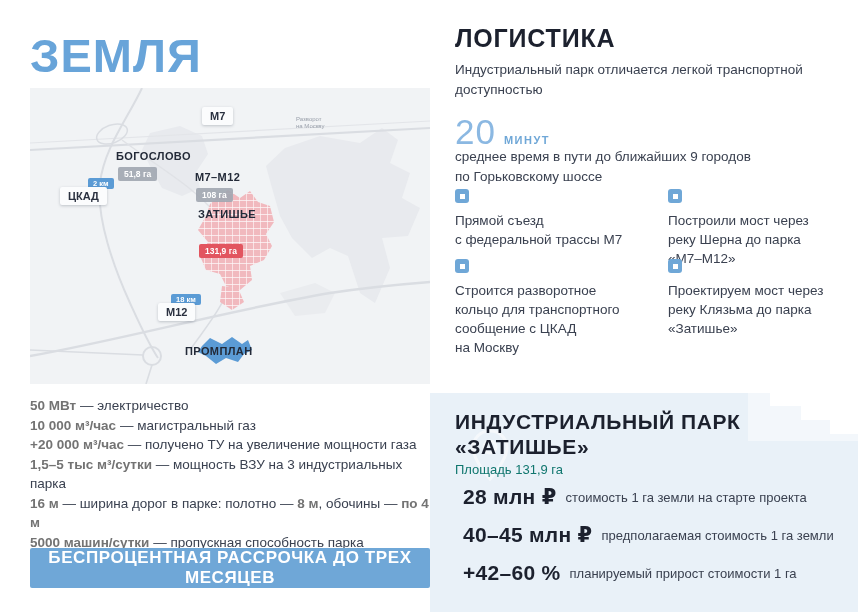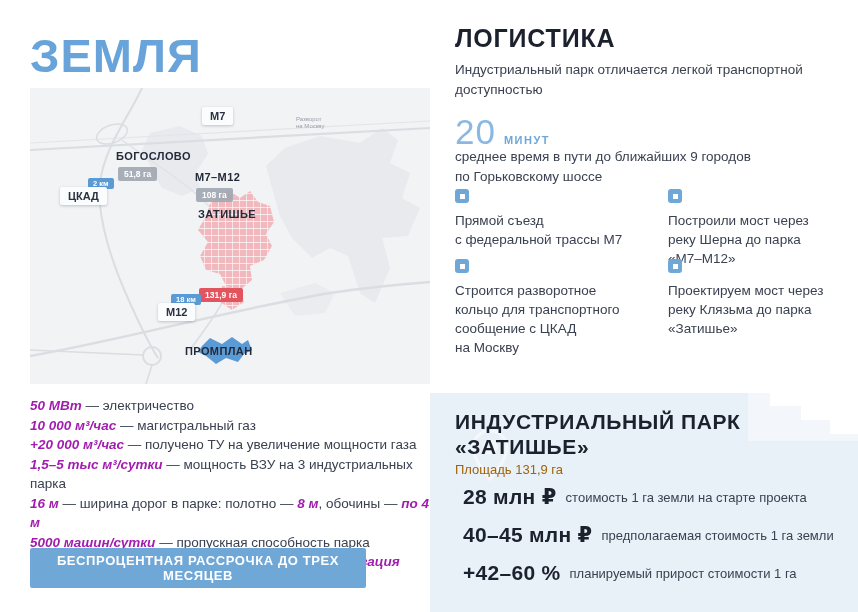--- a/index.html
+++ b/index.html
@@ -11,31 +11,31 @@
   #land-title { left:30px; top:12px; font-size:47px; font-weight:800;
     color:#68a4d9; letter-spacing:1px;margin-top:16px; }
 
   #map { left:30px; top:88px; width:400px; height:296px; background:#f1f3f5; overflow:hidden; }
   #map svg { position:absolute; left:0; top:0; }
   .map-label { position:absolute; font-weight:800; color:#232a38; letter-spacing:.4px; font-size:11px; white-space:nowrap; }
   .map-badge-white { position:absolute; background:#fbfcfd; box-shadow:0 1px 3px rgba(40,50,70,.25);
     font-weight:800; color:#2a3140; font-size:11px; padding:3px 8px; border-radius:2px; white-space:nowrap; }
   .map-badge-area { position:absolute; background:rgba(160,166,176,.9); color:#ffffff;
     font-weight:700; font-size:8.5px; padding:2px 6px; border-radius:2px; white-space:nowrap; }
-  .map-badge-red { background:#e2555f;margin-top:44px; }
+  .map-badge-red { background:#e2555f; }
   .map-badge-dist { position:absolute; background:#5b9bd5; color:#ffffff; font-weight:700;
     font-size:7.5px; padding:1px 5px; border-radius:2px; white-space:nowrap; }
   .map-note { position:absolute; font-size:6px; color:#9aa0ab; line-height:7px; white-space:pre-line; }
 
   #specs { left:30px; top:396px; width:410px; font-size:13.5px; line-height:19.5px; color:#3a4150; }
-  #specs .spec-line .b { font-weight:800; color:#a21caf;font-style:italic; }
-
-  #installment-btn { left:30px; top:548px; width:336px; height:40px; background:#6fa7d7;
+  #specs .spec-line .b { font-weight:800; color:#737373; }
+
+  #installment-btn { left:30px; top:548px; width:400px; height:40px; background:#6fa7d7;
     border:none; border-radius:2px; color:#ffffff; font-family:inherit;
-    font-size:13px; font-weight:800; letter-spacing:.6px; cursor:pointer; }
+    font-size:17px; font-weight:800; letter-spacing:.6px; cursor:pointer; }
 
   
   #logistics-title { left:455px; top:24px; font-size:25px; font-weight:800; color:#1c212e; letter-spacing:.8px; }
   #logistics-intro { left:455px; top:60px; width:350px; font-size:13.5px; line-height:19.5px; white-space:pre-line; }
 
   #stat { left:455px; top:112px; display:flex; align-items:baseline; }
   #stat .num { font-size:35px; font-weight:500; color:#8bb8e2; letter-spacing:1px; }
   #stat .unit { font-size:11px; font-weight:800; color:#6fa7d7; letter-spacing:1.5px;
     text-transform:uppercase; margin-left:8px; }
   #stat-caption { left:455px; top:147px; width:360px; font-size:13.5px; line-height:19.5px; white-space:pre-line; }
@@ -49,21 +49,21 @@
   #bullet-3 { left:455px; top:259px; } #bullet-4 { left:668px; top:259px; }
 
   
   #park-panel { left:430px; top:393px; width:428px; height:219px; background:#e9f1f8; }
   .step { position:absolute; right:0; top:0; background:#ffffff; }
   .step-soft { width:110px; height:48px; background:rgba(255,255,255,.45); }
   .step-1 { width:88px; height:13px; } .step-2 { width:57px; height:27px; } .step-3 { width:28px; height:41px; }
   #watermark-pin { position:absolute; left:38px; top:34px; opacity:.55; }
   #park-title { position:absolute; left:25px; top:16px; font-size:21px; line-height:25px;
     font-weight:800; color:#1c212e; letter-spacing:.6px; white-space:pre-line; }
-  #park-area { position:absolute; left:25px; top:69px; font-size:13px; color:#a16207; }
+  #park-area { position:absolute; left:25px; top:69px; font-size:13px; color:#0f766e; }
   .price-row { position:absolute; left:25px; display:flex; align-items:center;margin-left:8px; }
   .price-row .val { font-size:21px; font-weight:800; color:#1c212e; letter-spacing:.3px; white-space:nowrap; }
   .price-row .lbl { font-size:13px; color:#3a4150; margin-left:9px; white-space:nowrap; }
   #price-1 { top:92px; } #price-2 { top:130px; } #price-3 { top:168px; }
 </style>
 </head>
 <body>
 
 <h1 class="abs" id="land-title">ЗЕМЛЯ</h1>
 

